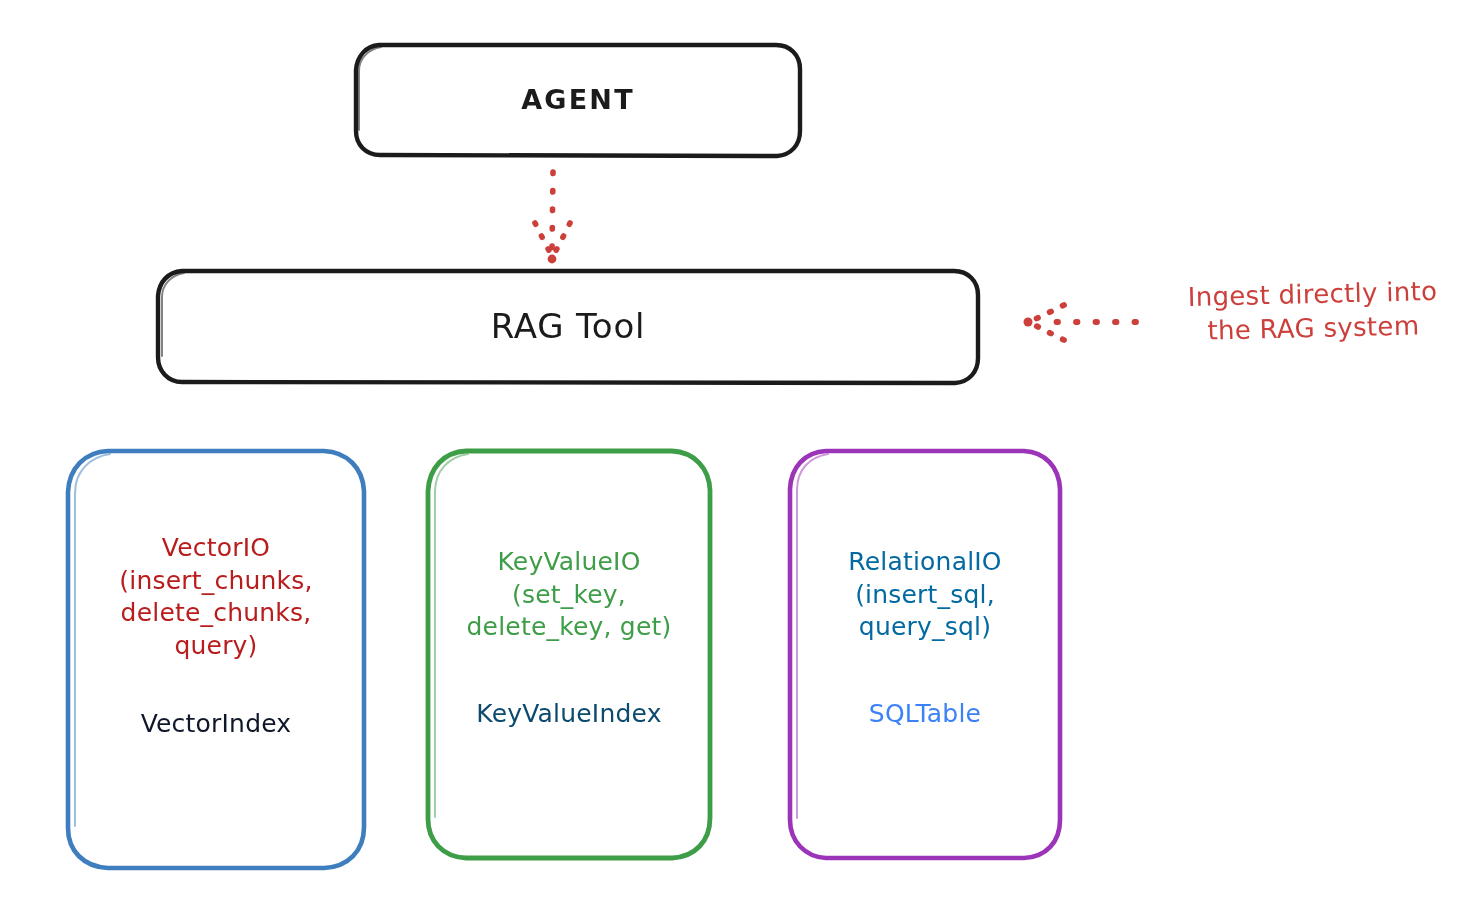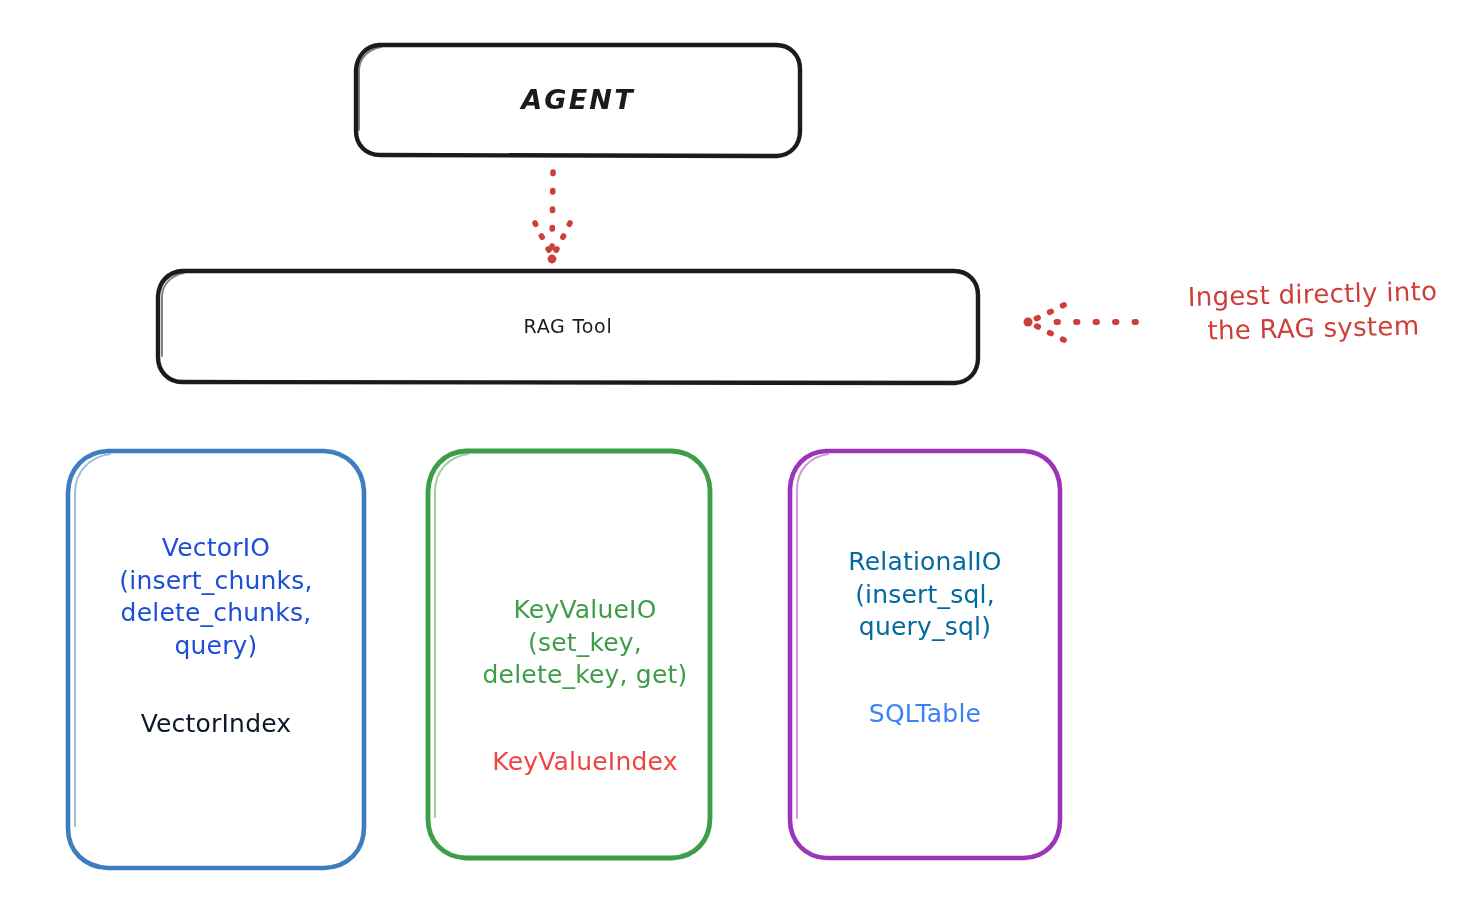--- a/index.html
+++ b/index.html
@@ -44,79 +44,77 @@
   
   .box-agent {
     left: 356px;
     top: 44px;
     width: 444px;
     height: 112px;
     justify-content: center;
   }
   .box-agent .node-label {
     font-size: 27px;
-    font-style: italic;
     font-weight: 700;
     color: #1b1b1b;
     letter-spacing: 2.2px;
     font-family: "DejaVu Sans", sans-serif;
   }
 
   .box-ragtool {
     left: 158px;
     top: 270px;
     width: 820px;
     height: 113px;
     justify-content: center;
   }
   .box-ragtool .node-label {
-    font-size: 19px;
+    font-size: 34px;
     color: #1b1b1b;
     font-weight: 400;
     letter-spacing: 0.8px;
   }
 
   
   .box-vector {
     left: 68px;
     top: 450px;
     width: 296px;
     height: 418px;
   }
   .box-keyvalue {
-    left: 444px;
+    left: 428px;
     top: 450px;
     width: 282px;
     height: 408px;
-    margin-top: 48px;
   }
   .box-relational {
     left: 790px;
     top: 450px;
     width: 270px;
     height: 408px;
   }
 
   .provider-text {
     position: absolute;
     left: 0;
     width: 100%;
     text-align: center;
     line-height: 1.30;
     font-size: 25px;
     font-weight: 400;
     white-space: pre-line;
     letter-spacing: 0.2px;
   }
 
-  .box-vector .provider-api   { top: 82px;  color: #1d4ed8; }
+  .box-vector .provider-api   { top: 82px;  color: #b91c1c; }
   .box-vector .provider-index { top: 258px; color: #0f172a; }
 
   .box-keyvalue .provider-api   { top: 96px;  color: #3E9D47; }
-  .box-keyvalue .provider-index { top: 248px; color: #ef4444; }
+  .box-keyvalue .provider-index { top: 248px; color: #0c4a6e; }
 
   .box-relational .provider-api   { top: 96px;  color: #0369a1; }
   .box-relational .provider-index { top: 248px; color: #3b82f6; }
 
   
   .annotation {
     position: absolute;
     left: 1148px;
     top: 278px;
     width: 330px;

